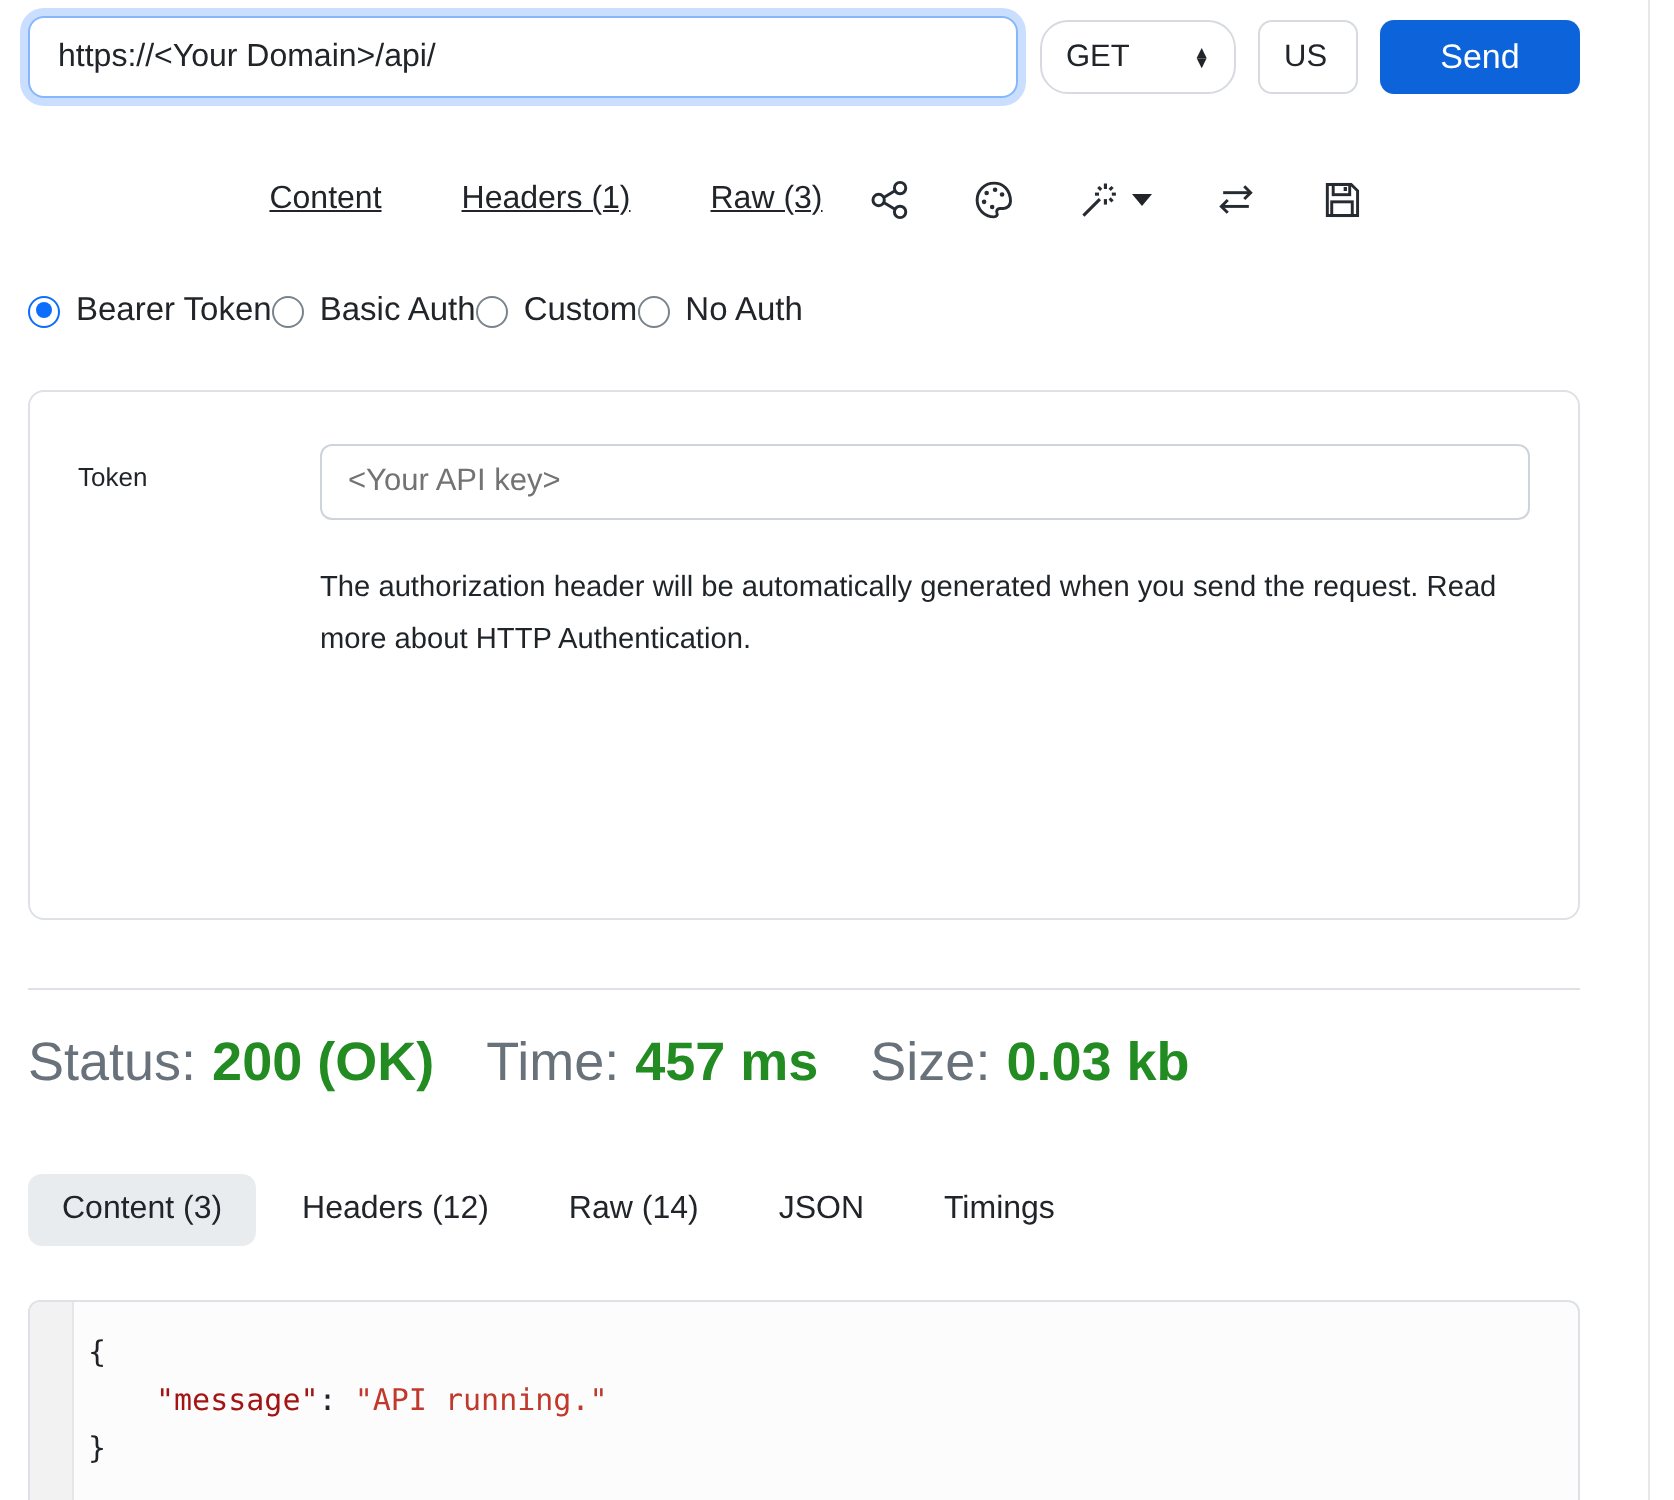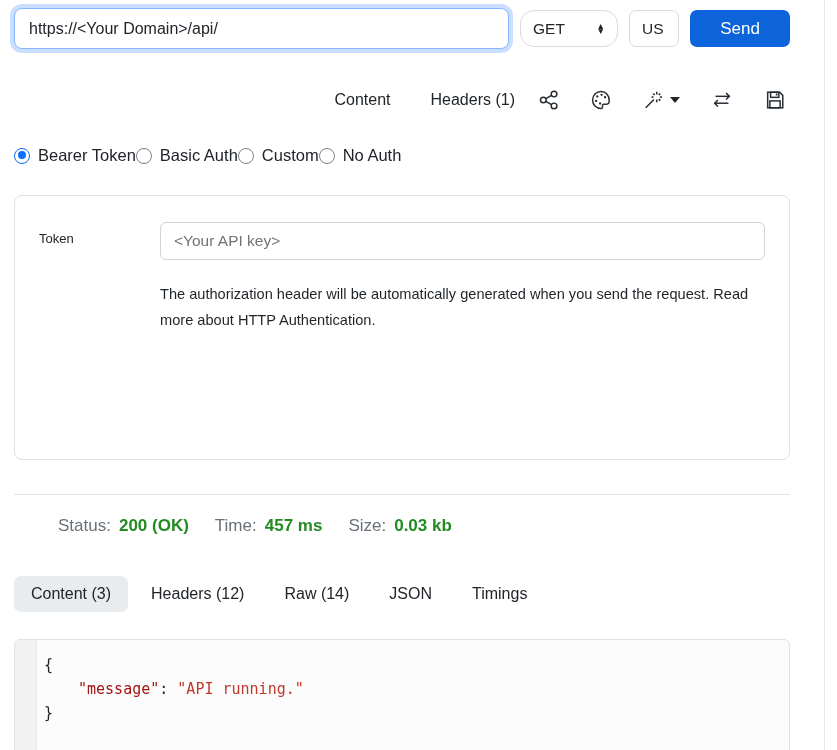--- a/index.html
+++ b/index.html
@@ -19,21 +19,21 @@
     display:flex; align-items:center; justify-content:space-between; padding:0 12px;
     font-size:15.5px; cursor:pointer; }
   .select-method { width:98px;border-radius:14px; }
   .select-region { width:50px;gap:19px; }
   .updown { display:flex; flex-direction:column; line-height:4.5px; font-size:8.5px;
     color:#212529; margin-left:8px; }
   .send-btn { width:100px; height:37px; background:#0d63da; border:none; border-radius:7px;
     color:#fff; font-size:17px; font-family:inherit; cursor:pointer; }
 
   
-  .tab-row { display:flex; align-items:center; justify-content:flex-end; margin-top:33px; }
+  .tab-row { display:flex; align-items:center; justify-content:center; margin-top:33px;text-decoration:underline; }
   .tabs { display:flex; align-items:center; }
   .tab { padding:9px 17px; font-size:16px; color:#212529; border-radius:7px;
     cursor:pointer; white-space:nowrap; margin-right:6px; }
   .tab.active { background:#e9ecef; }
   .icon-group { display:flex; align-items:center; gap:30px; padding-right:4px; }
   .icon-btn { display:flex; align-items:center; cursor:pointer; }
   .icon-btn svg { display:block; }
   .caret { width:0; height:0; border-left:5px solid transparent; border-right:5px solid transparent;
     border-top:6px solid #212529; margin-left:5px; }
 
@@ -51,21 +51,21 @@
     padding:26px 24px; display:flex; }
   .panel-label { width:127px; font-size:13px; padding-top:9px; }
   .panel-body { flex:1; }
   .token-input { width:100%; height:38px; border:1px solid #ced4da; border-radius:6px;
     padding:0 13px; font-size:15.5px; color:#737373; font-family:inherit; outline:none; }
   .help-text { margin-top:22px; width:605px; font-size:14.6px; line-height:1.75; color:#1f2429; }
 
   hr.sep { border:none; border-top:1px solid #dee2e6; margin-top:34px; }
 
   
-  .status-row { margin-top:21px; font-size:17px; display:flex; gap:26px;margin-left:44px; }
+  .status-row { margin-top:21px; font-size:27px; display:flex; gap:26px; }
   .status-pair { display:flex; gap:8px; }
   .status-label { color:#69727a; }
   .status-value { color:#228b22; font-weight:700; }
 
   .tab-row2 { margin-top:40px; display:flex; align-items:center; }
 
   
   .code-block { margin-top:27px; border:1px solid #dee2e6; border-radius:6px; height:130px;
     display:flex; overflow:hidden; background:#fcfcfd; }
   .code-gutter { width:22px; background:#f2f2f3; border-right:1px solid #e6e6e8; }
@@ -98,20 +98,21 @@
             <span>▼</span>
           </span>
       </div>
       <button class="send-btn">Send</button>
     </div>
 
     <div class="tab-row">
       <div class="tabs">
         <div class="tab">Content</div>
         <div class="tab">Headers (1)</div>
+        <div class="tab">Raw (3)</div>
       </div>
       <div class="icon-group">
         <span class="icon-btn">
           <svg width="22" height="22" viewBox="0 0 24 24" fill="none" stroke="#252b31" stroke-width="1.6">
             <circle cx="17.5" cy="5.5" r="3.1"></circle>
               <circle cx="5.8" cy="12" r="3.1"></circle>
               <circle cx="17.5" cy="18.5" r="3.1"></circle>
             <line x1="8.6" y1="10.6" x2="14.7" y2="6.9"></line>
               <line x1="8.6" y1="13.4" x2="14.7" y2="17.1"></line>
           </svg>

